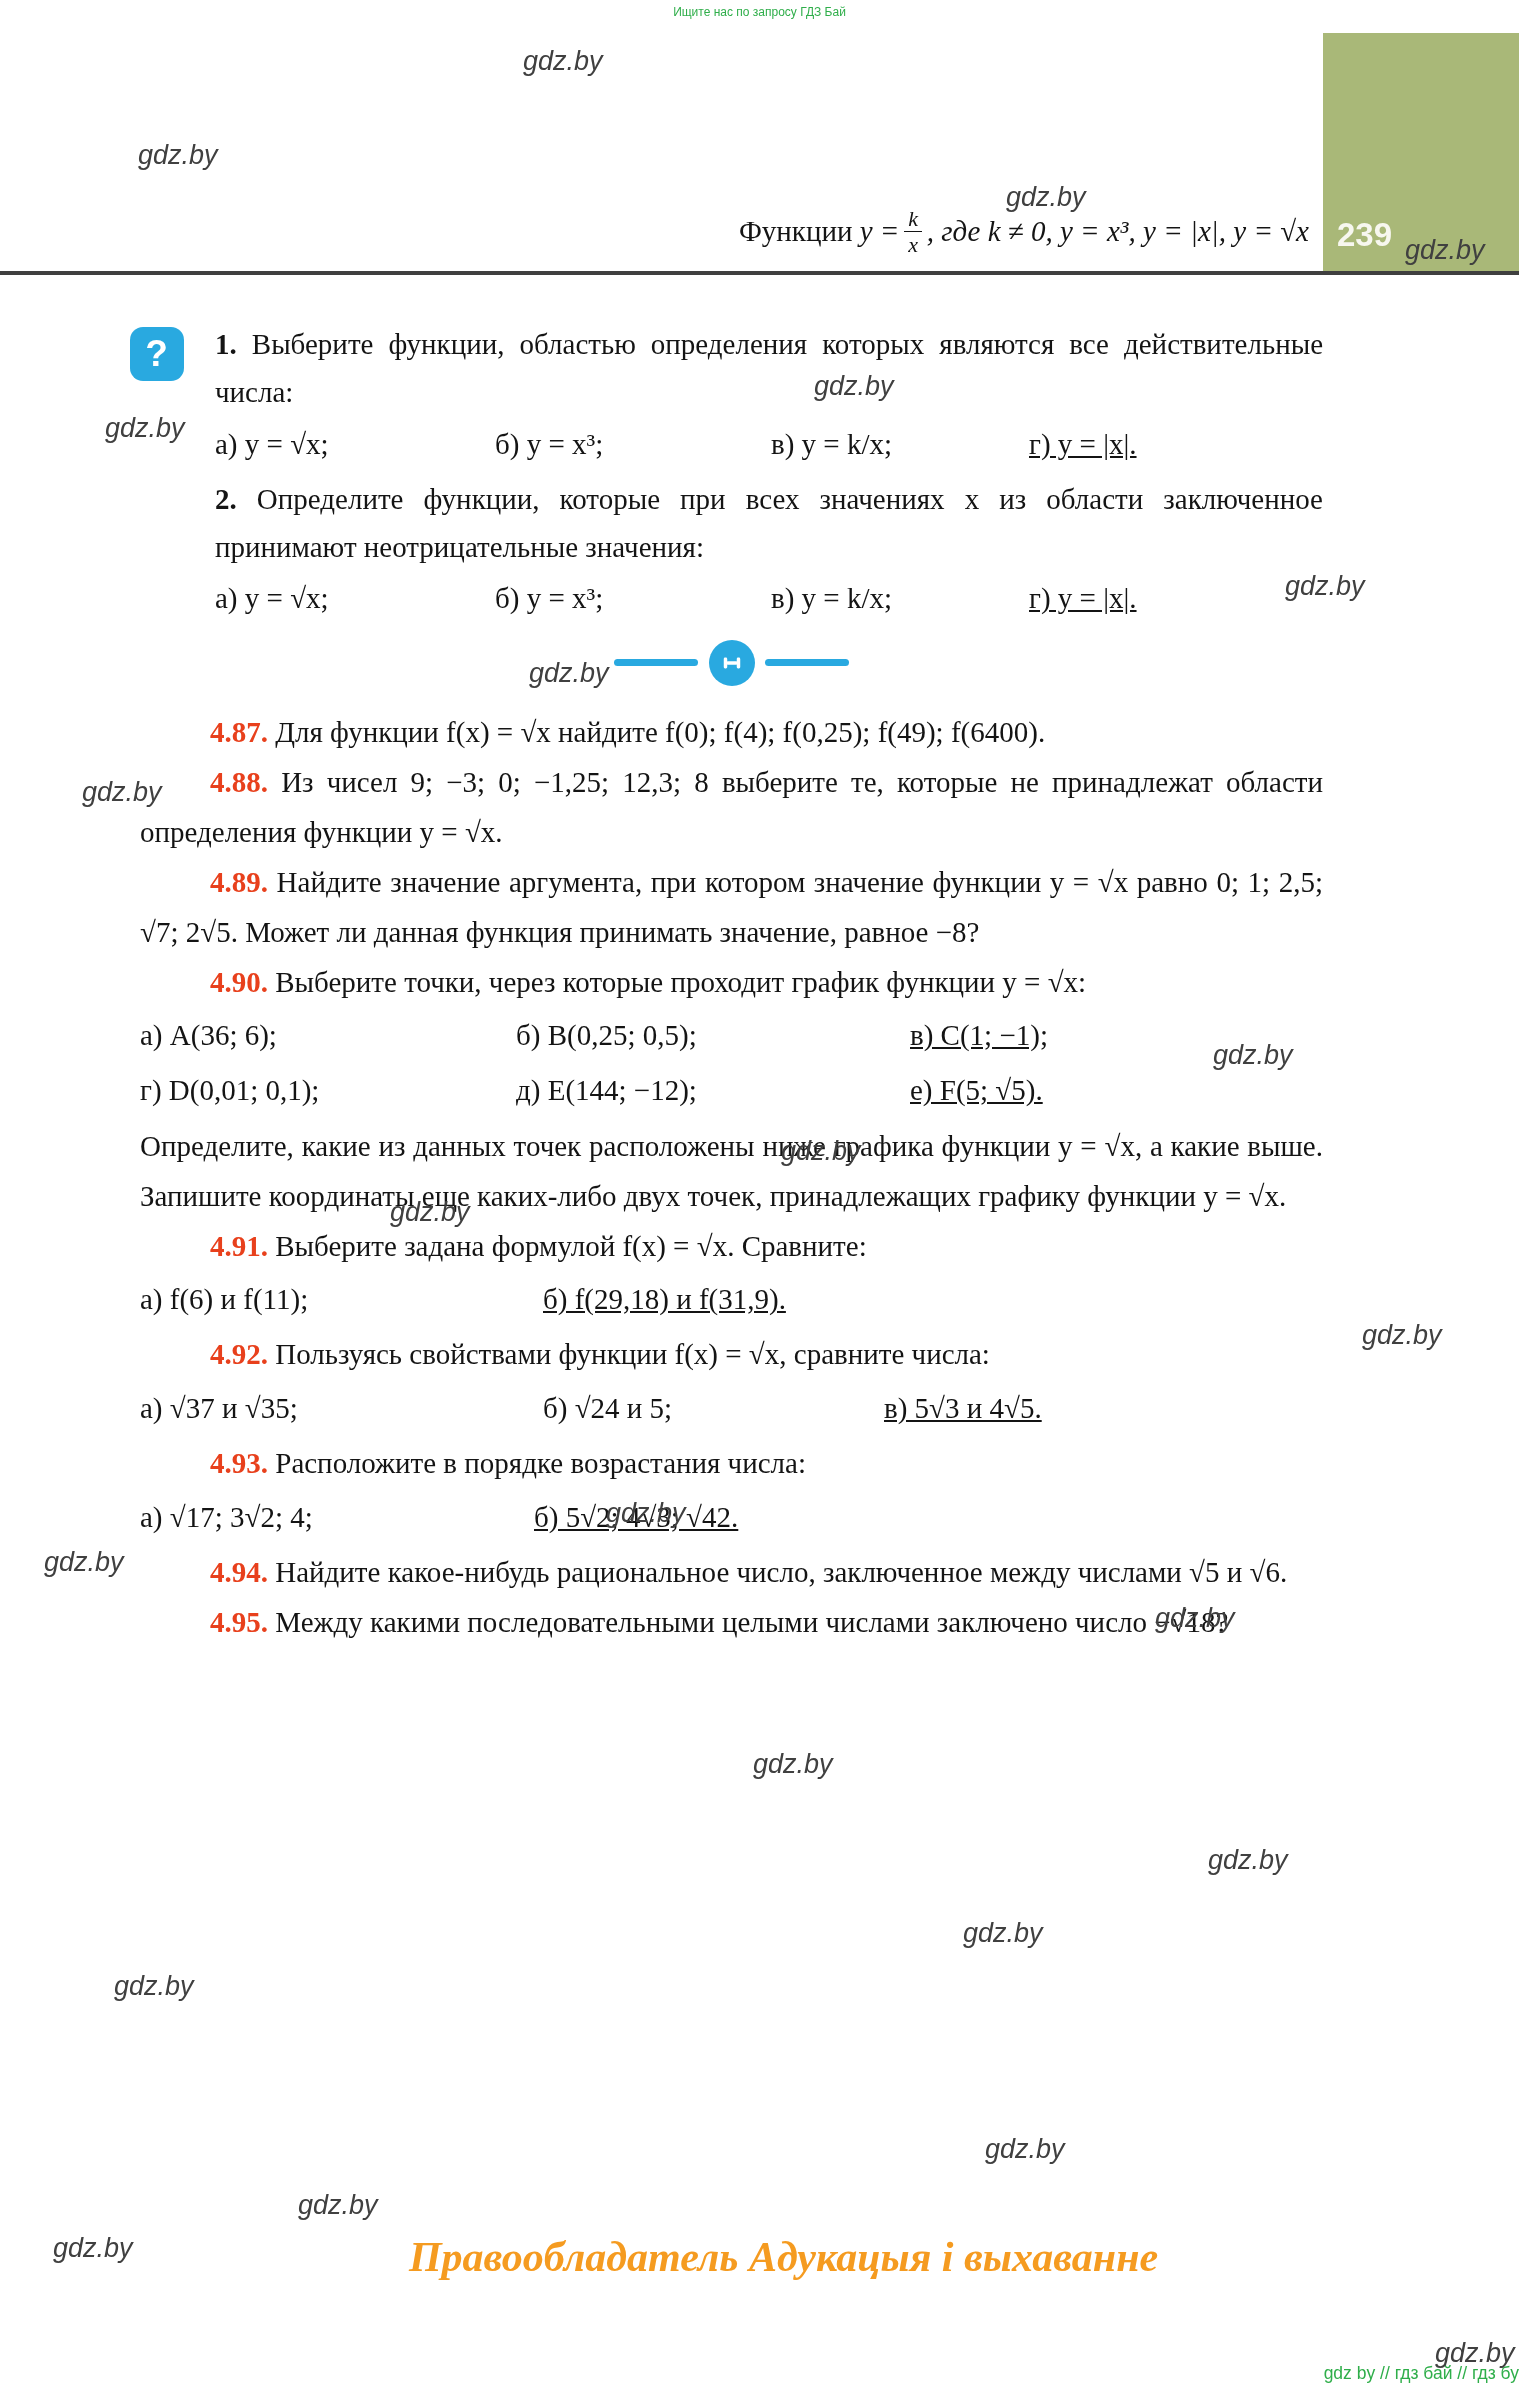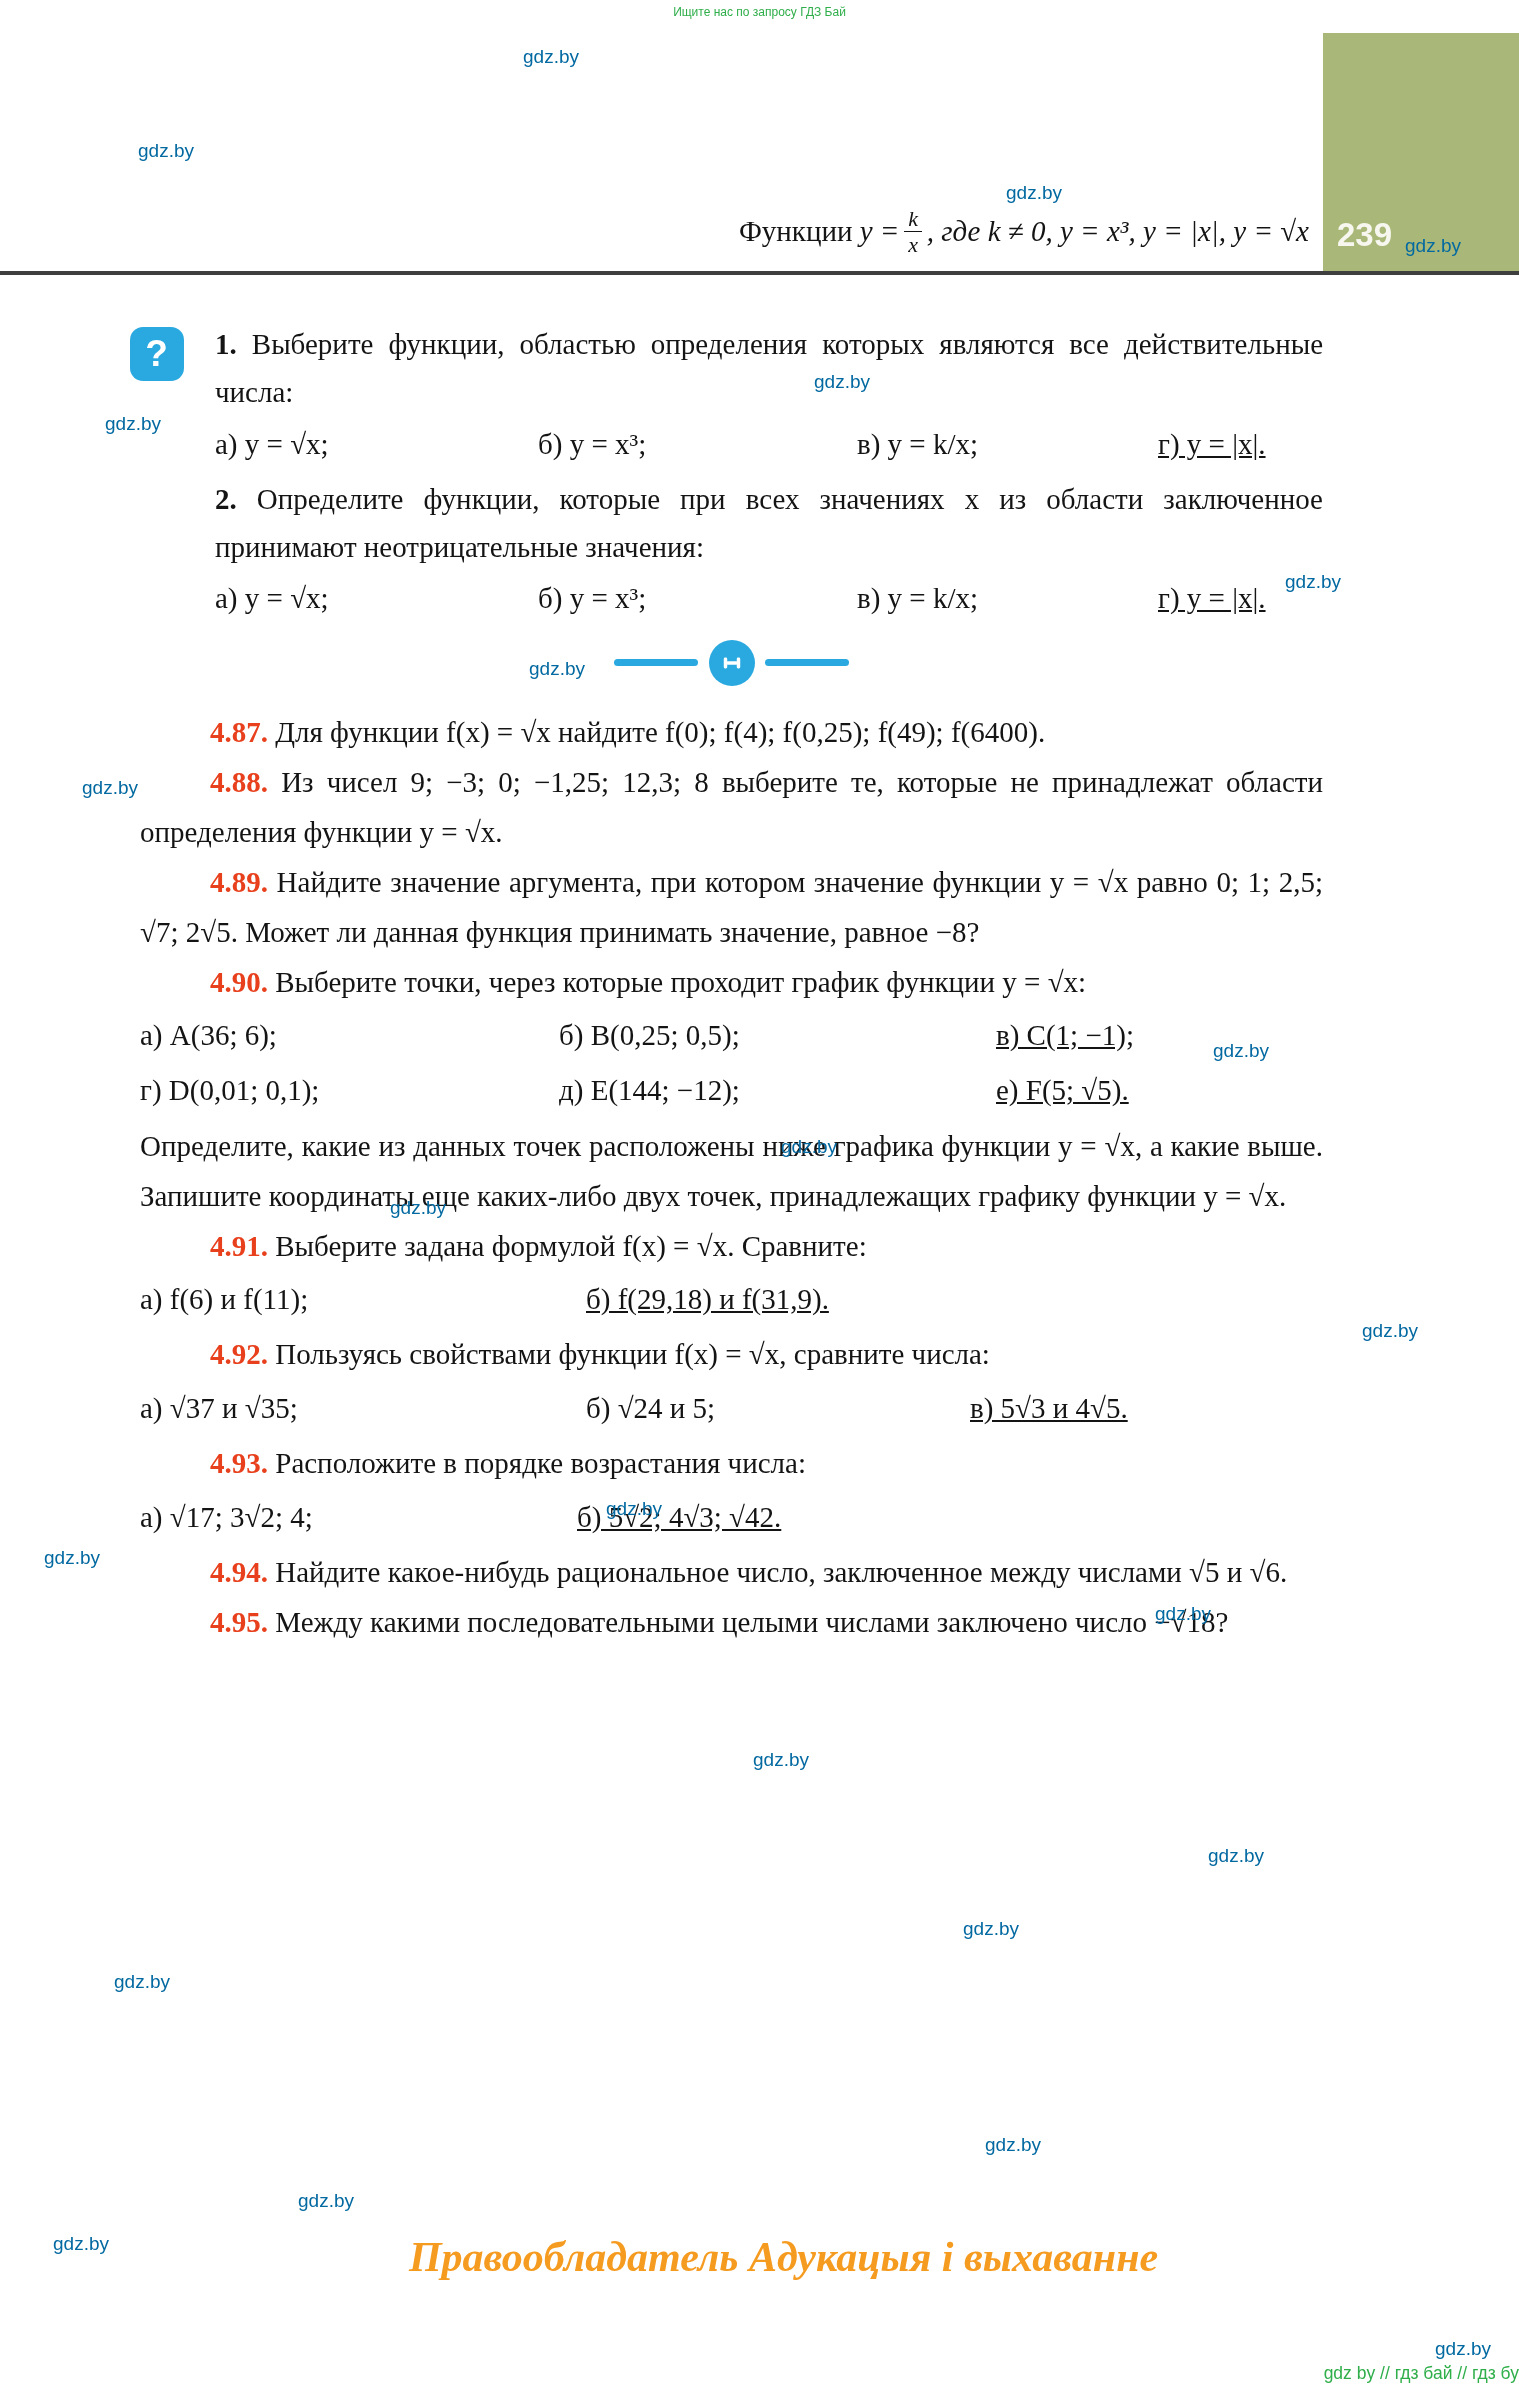--- a/index.html
+++ b/index.html
@@ -5,21 +5,21 @@
   * { margin:0; padding:0; box-sizing:border-box; }
   html,body { background:#ffffff; }
   .page {
     position:relative; width:1519px; height:2401px; margin:0 auto;
     background:#ffffff; overflow:hidden;
     font-family:"Liberation Serif", serif; color:#141414;
   }
   .wm {
     position:absolute; z-index:6;
     font-family:"Liberation Sans", sans-serif;
-    font-size:19px; color:#0369a1; white-space:nowrap;
+    font-size:27px; color:#404040; white-space:nowrap;font-style:italic;
   }
   .top-banner {
     position:absolute; top:5.3px; left:0; width:100%; text-align:center; z-index:4;
     font-family:"Liberation Sans", sans-serif; font-size:12px;
     color:var(--brand-green,#2fae4a);
   }
   .page-box {
     position:absolute; top:33px; right:0; width:196px; height:240px;
     background:var(--page-box-olive,#a9b878); z-index:2;padding-left:32px;
   }
@@ -51,21 +51,21 @@
   .q-icon {
     position:absolute; left:-10.5px; top:7px; width:54px; height:54px;
     border-radius:13px; background:var(--accent-blue,#29a9e0);
     display:flex; align-items:center; justify-content:center;
     color:#ffffff; font-family:"Liberation Sans", sans-serif;
     font-weight:bold; font-size:37px;
   }
   .q-text { text-align:justify; }
   .q-num { font-weight:bold; }
   .q-item + .q-item { margin-top:7px; }
-  .opt-row { display:flex; margin:3.5px 0 5.3px;gap:43px; }
+  .opt-row { display:flex; margin:3.5px 0 5.3px; }
   .opt { flex:none; white-space:nowrap; }
   .opt:last-child { flex:1;text-decoration:underline; }
   .divider {
     display:flex; align-items:center; justify-content:center; gap:10.5px;
     margin:17.5px 0 21px;
   }
   .div-line { width:84px; height:6.1px; border-radius:3.5px; background:var(--accent-blue,#29a9e0); }
   .div-circle {
     width:46px; height:46px; border-radius:50%;
     background:var(--accent-blue,#29a9e0);

